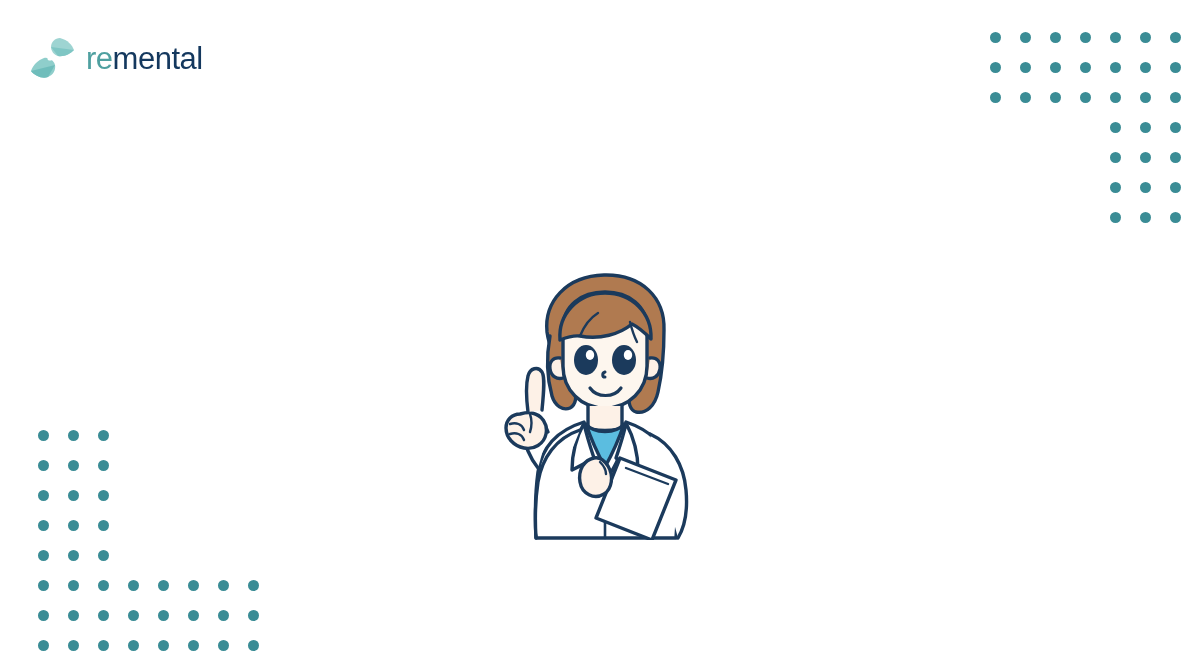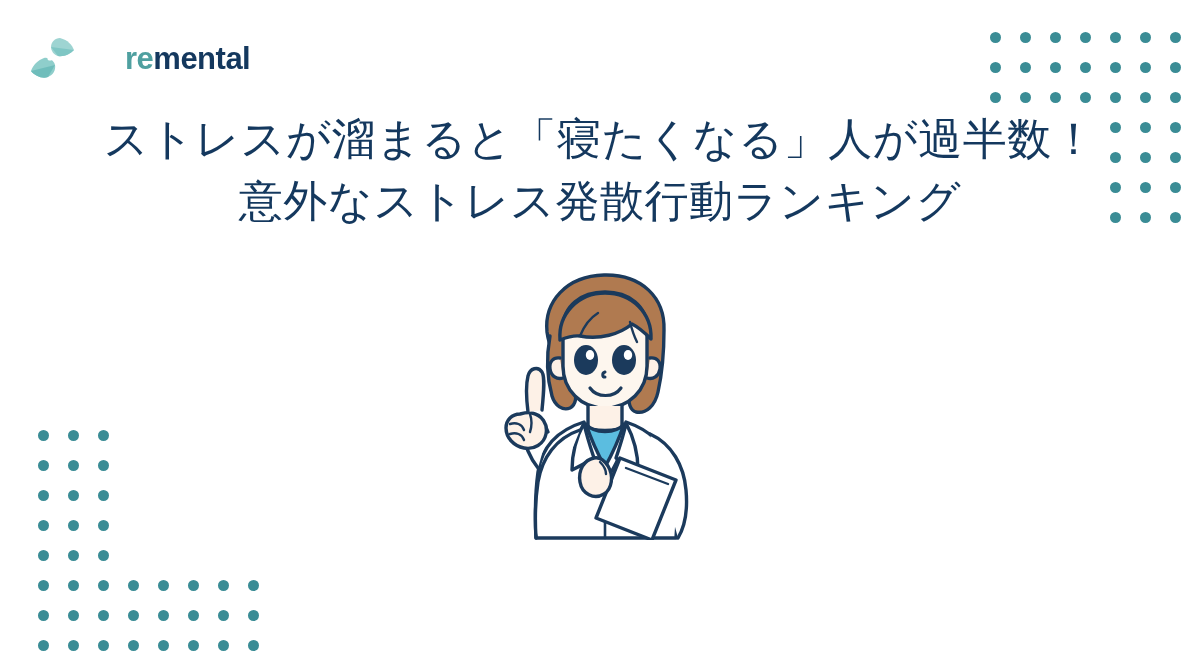--- a/index.html
+++ b/index.html
@@ -27,23 +27,22 @@
   #dots-top-right{ top:22px; left:980px; }
   #dots-bottom-left{ top:420px; left:28px; }
 
   
   #logo{
     position:absolute; top:36px; left:30px;
     display:flex; align-items:center; gap:10px;
   }
   #logo-mark{ width:46px; height:44px; }
   #logo-text{
-    font-size:31px; font-weight:700; letter-spacing:-0.5px;
+    font-size:31px; font-weight:400; letter-spacing:-0.5px;
     line-height:1;
-    margin-left:39px;
   }
   #logo-text .re{ color:#4FA0A0; }
   #logo-text .mental{ color:#14385E; }
 
   
   #eyebrow{
     position:absolute; top:58px; left:0; width:1200px;
     text-align:center;
     font-size:27px; font-weight:400; color:#14385E;
     letter-spacing:1px;
@@ -460,24 +459,20 @@
         <path d="M1 35 C5 40 12 43 18 41 L25 29 Z" fill="#6FBDBB"></path>
         <circle cx="20" cy="22" r="2.6" fill="#ffffff"></circle>
       </svg>
     </span>
     <span id="logo-text">
       <span class="re">re</span><span class="mental">mental</span>
     </span>
   </div>
 
 
-  <h1 id="headline">
-    <span class="line">ストレスが溜まると「寝たくなる」人が過半数！</span>
-    <span class="line">意外なストレス発散行動ランキング</span>
-  </h1>
 
   <div id="illustration">
     <svg viewBox="0 0 250 278" width="250" height="278" aria-hidden="true">
       <g fill="none" stroke="#1B3A5C" stroke-width="3.4" stroke-linecap="round" stroke-linejoin="round">
 
         <path d="M67 70 C64 40 86 14 124 13 C162 12 185 36 184 68
                  C184 92 182 112 178 130 C175 144 166 152 156 150
                  C150 148 148 140 149 130 L153 95
                  C128 104 96 102 73 90 C70 84 68 77 67 70 Z" fill="#B07A50" stroke="#1B3A5C"></path>
 

